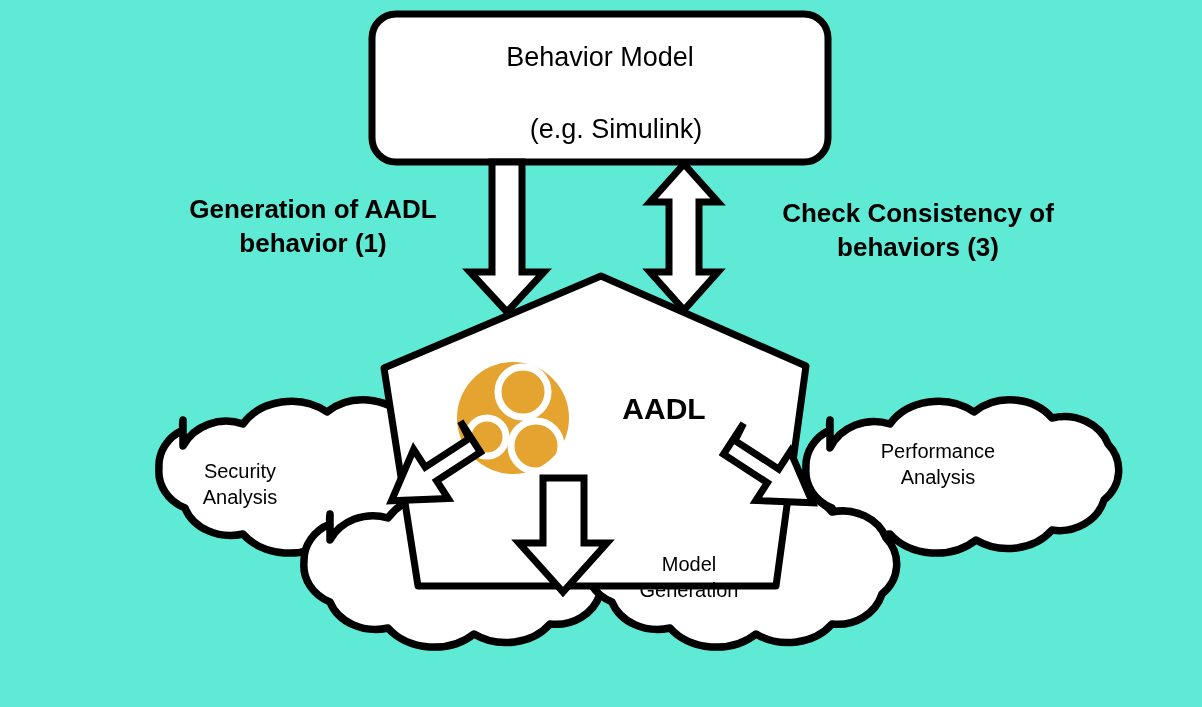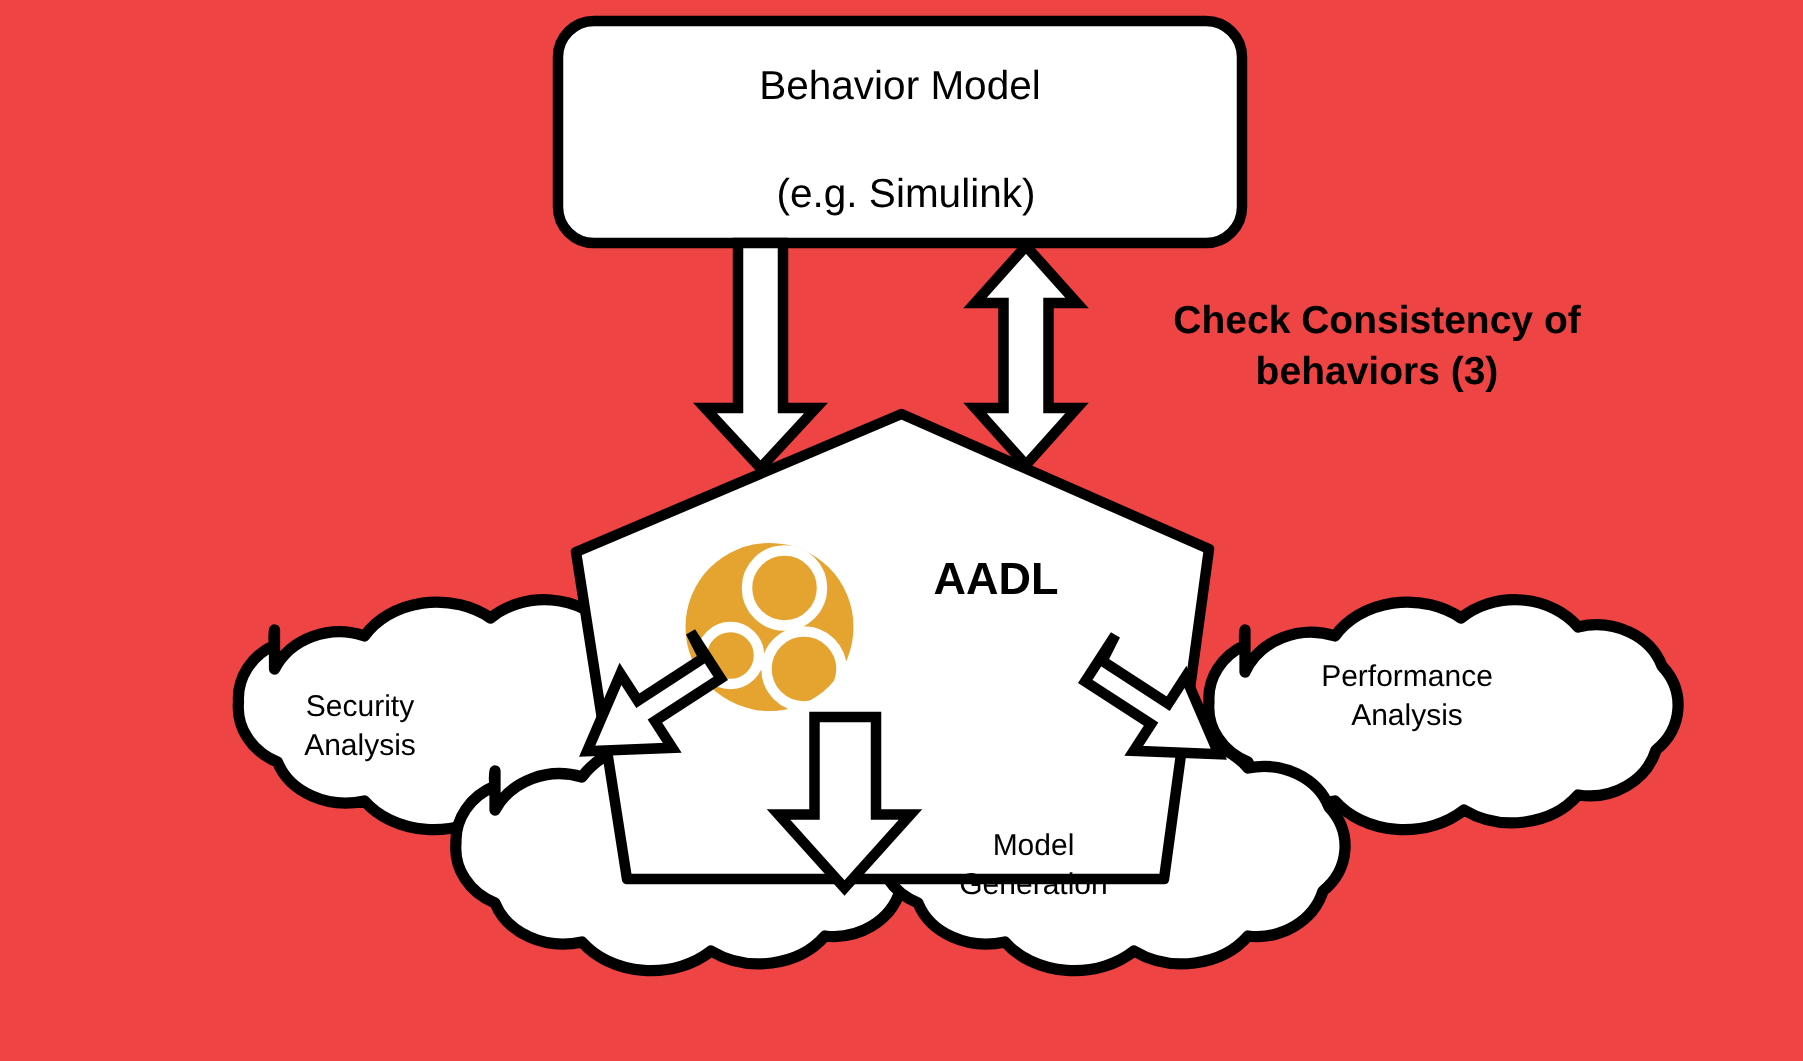--- a/index.html
+++ b/index.html
@@ -7,21 +7,21 @@
     padding: 0;
     background: #ffffff;
   }
   body {
     font-family: "Liberation Sans", sans-serif;
   }
   #diagram-root {
     position: relative;
     width: 1202px;
     height: 707px;
-    background: #ef4444;
+    background: #5eead4;
     overflow: hidden;
   }
   #diagram-svg {
     position: absolute;
     left: 0;
     top: 0;
     width: 1202px;
     height: 707px;
   }
   .shape-stroke {
@@ -232,27 +232,29 @@
         L 792 457
         L 777 472
         L 740 435
         Z" transform="rotate(-12 764 462)"></path>
     </g>
 
   </svg>
 
   <div class="lbl box-title" style="left:372px; top:40px; width:456px;">Behavior Model</div>
 
-  <div class="lbl box-title" style="left:376px; top:112px; width:456px;">(e.g. Simulink)</div>
-
+  <div class="lbl box-title" style="left:388px; top:112px; width:456px;">(e.g. Simulink)</div>
+
+  <div class="lbl bold-note" style="left:148px; top:192px; width:330px;">Generation of AADL
+behavior (1)</div>
 
   <div class="lbl bold-note" style="left:728px; top:196px; width:380px;">Check Consistency of
 behaviors (3)</div>
 
-  <div class="lbl pent-label" style="left:600px; top:367px; width:128px;">AADL</div>
+  <div class="lbl pent-label" style="left:600px; top:389px; width:128px;">AADL</div>
 
   <div class="lbl cloud-label" style="left:150px; top:458px; width:180px;">Security
 Analysis</div>
 
 
   <div class="lbl cloud-label" style="left:598px; top:551px; width:182px;">Model
 Generation</div>
 
   <div class="lbl cloud-label" style="left:838px; top:438px; width:200px;">Performance
 Analysis</div>

